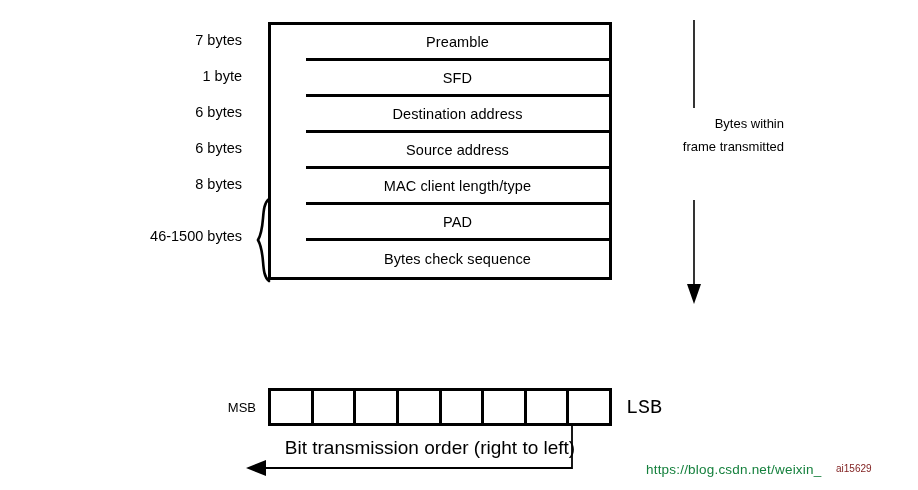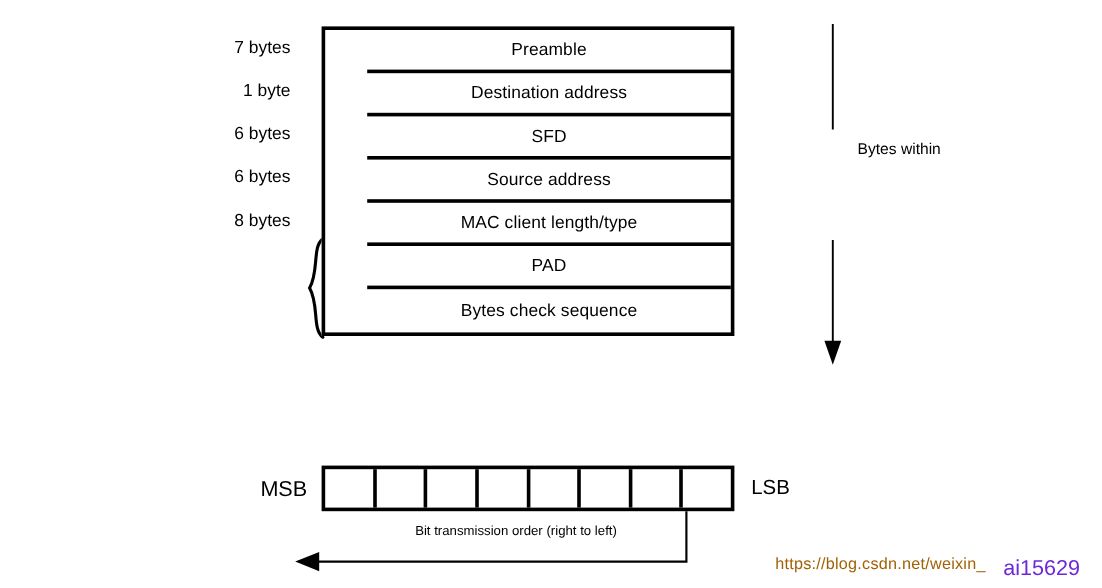--- a/index.html
+++ b/index.html
@@ -125,105 +125,108 @@
 
   .msb-label {
     position: absolute;
     left: 178px;
     top: 388px;
     width: 78px;
     height: 38px;
     display: flex;
     align-items: center;
     justify-content: flex-end;
-    font-size: 18px;
+    font-size: 13px;
   }
   .lsb-label {
     position: absolute;
     left: 626px;
     top: 388px;
     height: 38px;
     display: flex;
     align-items: center;
-    font-size: 17px;
+    font-size: 20px;
+    font-family: Liberation Mono, monospace;
   }
 
   .bit-order-note {
     position: absolute;
     left: 258px;
     top: 437px;
     width: 344px;
     text-align: center;
-    font-size: 11px;
+    font-size: 19px;
     white-space: nowrap;
   }
   .bit-arrow {
     position: absolute;
     left: 230px;
     top: 424px;
     width: 390px;
     height: 55px;
   }
 
   
   .watermark {
     position: absolute;
     left: 646px;
     top: 462px;
     font-size: 13.5px;
-    color: #a16207;
+    color: #15803d;
     white-space: nowrap;
     letter-spacing: 0.2px;
   }
   .watermark-id {
     position: absolute;
     left: 836px;
     top: 463px;
-    font-size: 18px;
-    color: #6d28d9;
+    font-size: 10px;
+    color: #7f1d1d;
     white-space: nowrap;
   }
 </style>
 </head>
 <body>
 
 <div class="stage">
 
   <div class="size-labels">
     <div class="size-label">7 bytes</div>
     <div class="size-label">1 byte</div>
     <div class="size-label">6 bytes</div>
     <div class="size-label">6 bytes</div>
     <div class="size-label">8 bytes</div>
     <div class="size-label blank"></div>
     <div class="size-label blank"></div>
   </div>
 
+  <div class="brace-label">46-1500 bytes</div>
   <svg class="brace-glyph" viewBox="0 0 30 88">
     <path d="M26 3 C17 9, 20 26, 14 40 C8 30, 11 14, 3 6" fill="none" stroke="#000" stroke-width="0"></path>
     <path d="M25 3 C16 10, 22 30, 14 44 C22 58, 16 78, 25 85" fill="none" stroke="#000" stroke-width="2.6" stroke-linecap="round"></path>
   </svg>
 
   <div class="frame-table">
     <div class="frame-row">Preamble</div>
+    <div class="frame-row">SFD</div>
     <div class="frame-row">Destination address</div>
-    <div class="frame-row">SFD</div>
     <div class="frame-row">Source address</div>
     <div class="frame-row">MAC client length/type</div>
     <div class="frame-row">PAD</div>
     <div class="frame-row">Bytes check sequence</div>
   </div>
 
   <svg class="tx-arrow" viewBox="0 0 60 290">
     <line x1="30" y1="2" x2="30" y2="90" stroke="#000" stroke-width="1.6"></line>
     <line x1="30" y1="182" x2="30" y2="272" stroke="#000" stroke-width="1.6"></line>
     <polygon points="30,286 23,266 37,266" fill="#000"></polygon>
   </svg>
   <div class="tx-note">
     <div>Bytes within</div>
+    <div>frame transmitted</div>
   </div>
 
   <div class="msb-label">MSB</div>
   <div class="bit-box">
     <div class="bit-cell"></div>
     <div class="bit-cell"></div>
     <div class="bit-cell"></div>
     <div class="bit-cell"></div>
     <div class="bit-cell"></div>
     <div class="bit-cell"></div>

